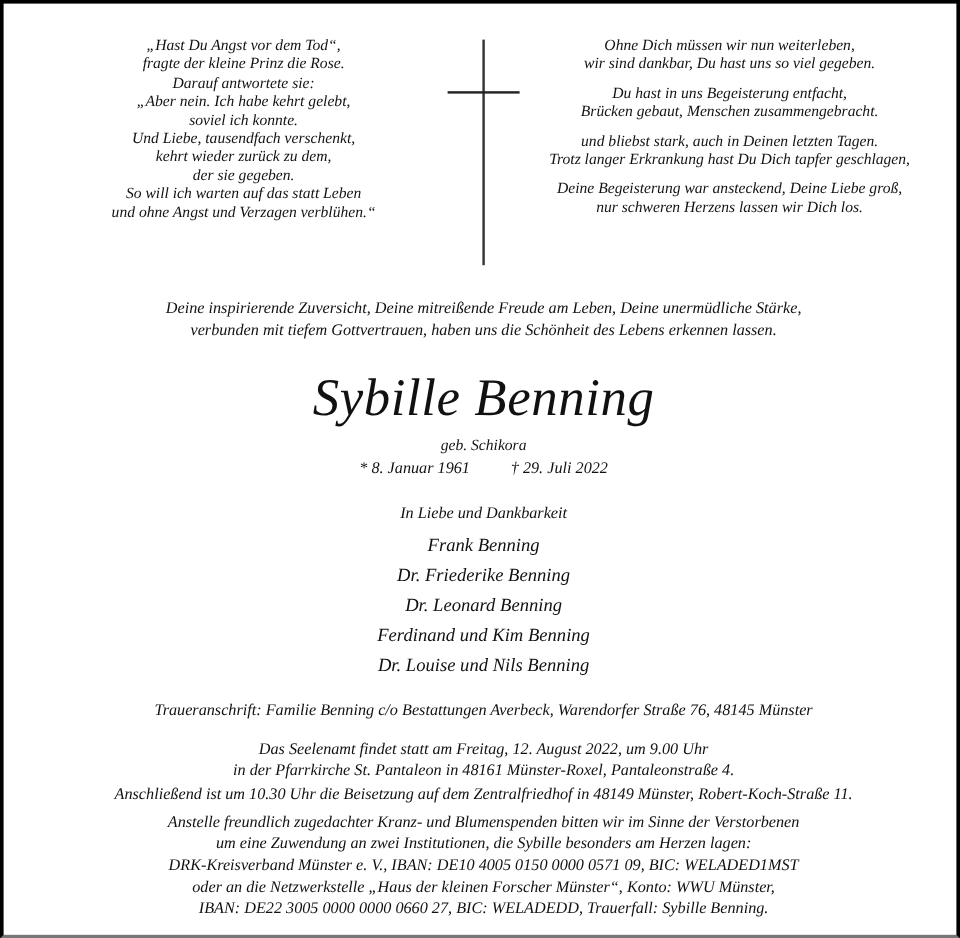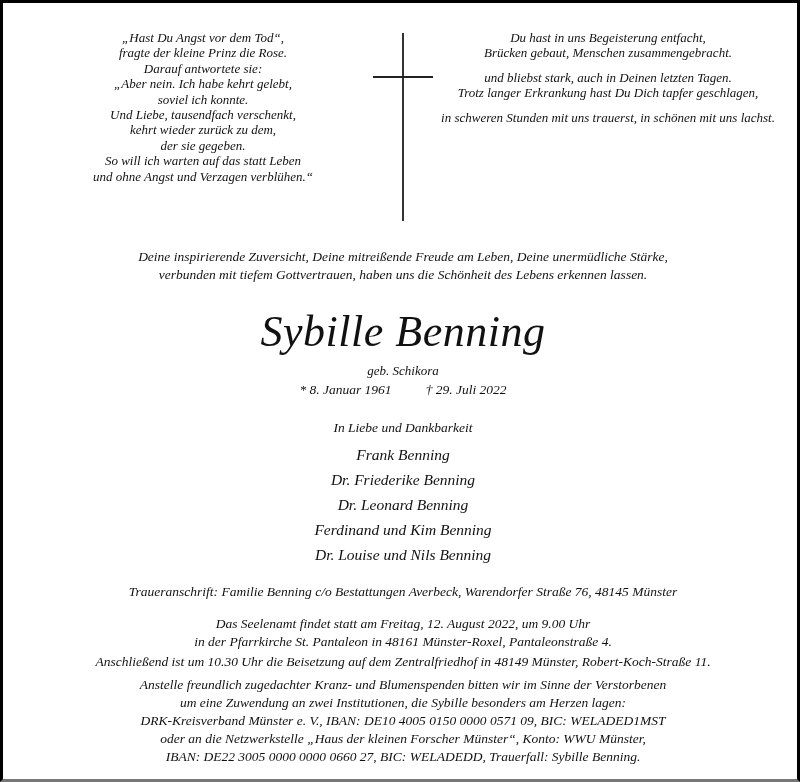--- a/index.html
+++ b/index.html
@@ -46,29 +46,36 @@
     <div>und ohne Angst und Verzagen verblühen.“</div>
   </div>
 
   <div>
     <div class="cross-v"></div>
     <div class="cross-h"></div>
   </div>
 
   <div class="poem poem-right">
     <div class="stanza">
+      <div>Ohne Dich müssen wir nun weiterleben,</div>
+      <div>wir sind dankbar, Du hast uns so viel gegeben.</div>
+    </div>
+    <div class="stanza">
       <div>Du hast in uns Begeisterung entfacht,</div>
       <div>Brücken gebaut, Menschen zusammengebracht.</div>
     </div>
     <div class="stanza">
       <div>und bliebst stark, auch in Deinen letzten Tagen.</div>
       <div>Trotz langer Erkrankung hast Du Dich tapfer geschlagen,</div>
     </div>
     <div class="stanza">
-      <div>in schweren Stunden mit uns trauerst, in schönen mit uns lachst.</div>
+      <div>Deine Begeisterung war ansteckend, Deine Liebe groß,</div>
+      <div>nur schweren Herzens lassen wir Dich los.</div>
+    </div>
+    <div class="stanza">
     </div>
   </div>
 
   <div class="center tribute">
     <div>Deine inspirierende Zuversicht, Deine mitreißende Freude am Leben, Deine unermüdliche Stärke,</div>
     <div>verbunden mit tiefem Gottvertrauen, haben uns die Schönheit des Lebens erkennen lassen.</div>
   </div>
 
   <div class="center name">Sybille Benning</div>
   <div class="center maiden">geb. Schikora</div>

